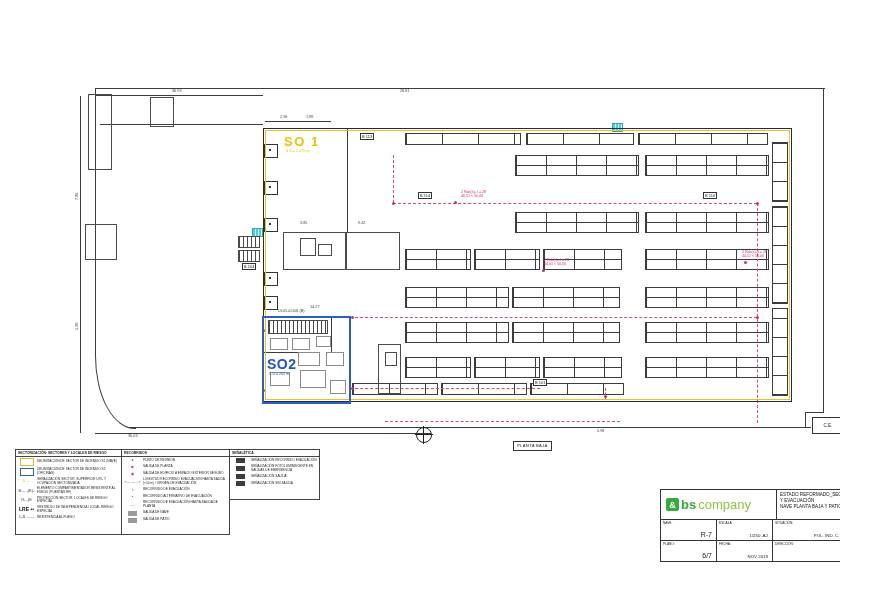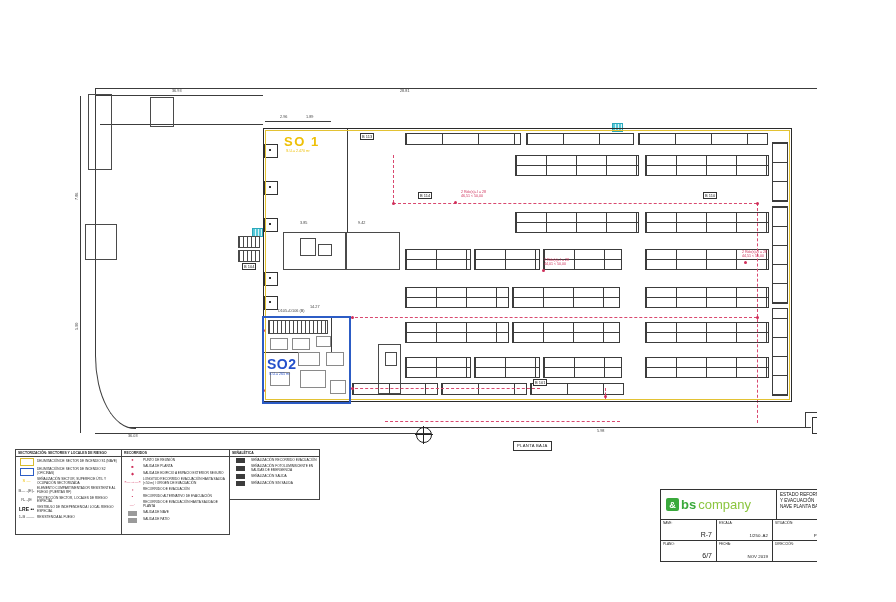--- a/index.html
+++ b/index.html
@@ -1,17 +1,17 @@
 <!DOCTYPE html>
 <html><head>
 <meta charset="utf-8">
 <style>
   html,body{margin:0;padding:0;background:#fff;}
   #canvas{position:relative;width:817px;height:602px;background:#fff;overflow:hidden;
-          font-family:"Liberation Sans",sans-serif;color:#222;}
+          font-family:"Liberation Sans",sans-serif;color:#222;padding-left:23px;}
   .abs{position:absolute;}
   .wall{position:absolute;background:#3c3c3c;}
   .room{position:absolute;border:1px solid #4a4a4a;background:transparent;}
   .furn{position:absolute;border:1px solid #8a8a8a;background:transparent;}
   .rackd{position:absolute;border:1px solid #3c3c3c;
     background-image:repeating-linear-gradient(90deg,#3c3c3c 0 1px,transparent 1px 30px),linear-gradient(#3c3c3c,#3c3c3c);
     background-size:auto 100%,100% 1px;background-position:0 0,0 50%;background-repeat:repeat,no-repeat;}
   .racks{position:absolute;border:1px solid #3c3c3c;
     background:repeating-linear-gradient(90deg,#3c3c3c 0 1px,transparent 1px 36px);}
   .rackv{position:absolute;border:1px solid #3c3c3c;

